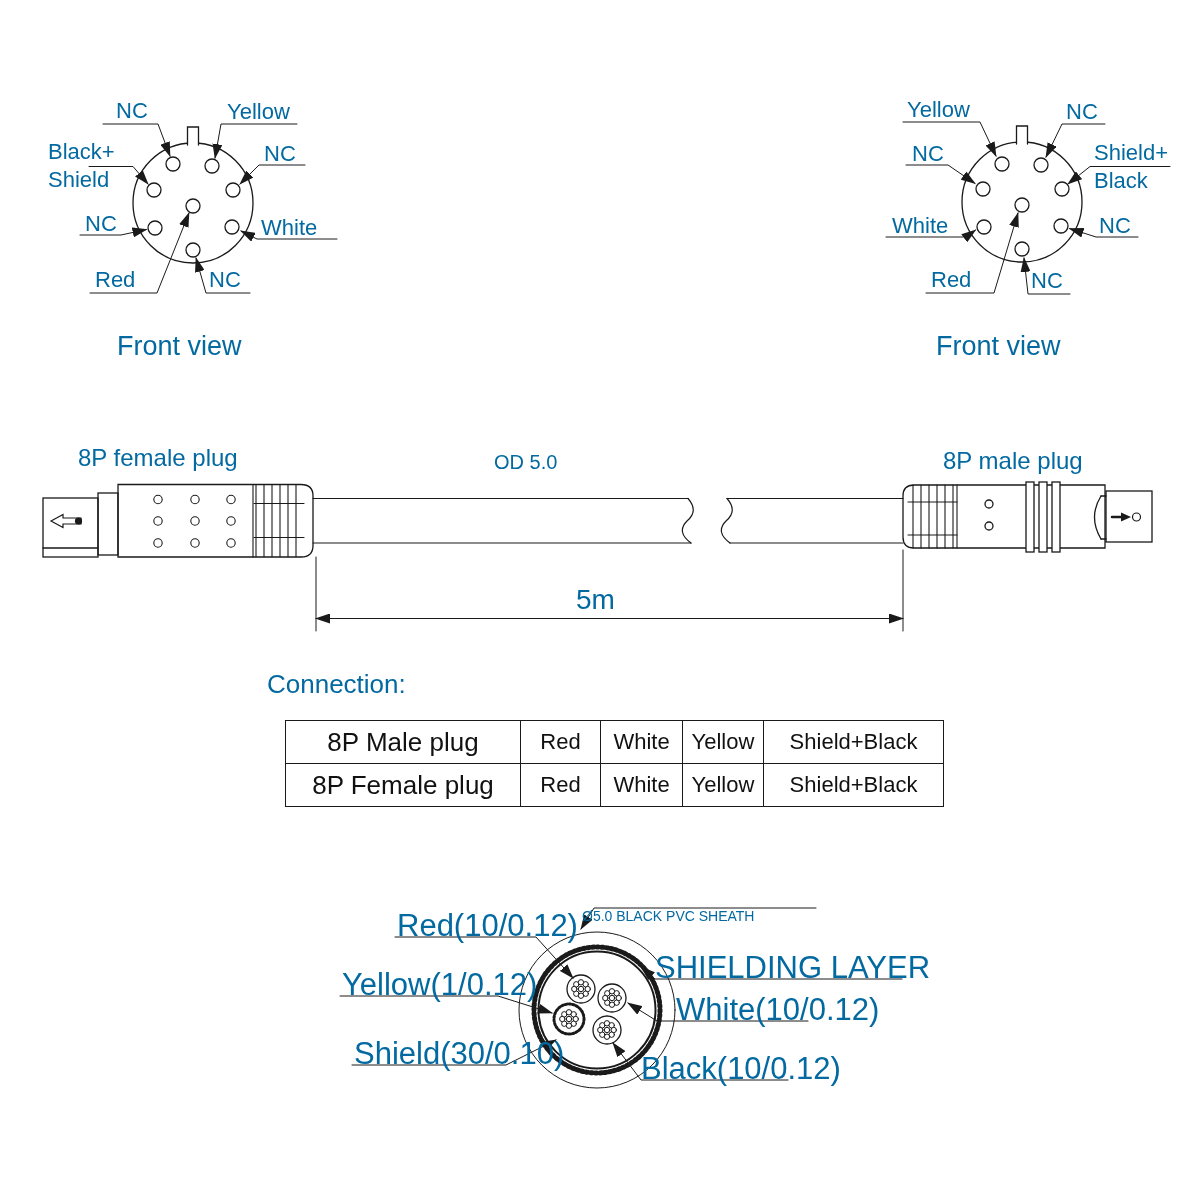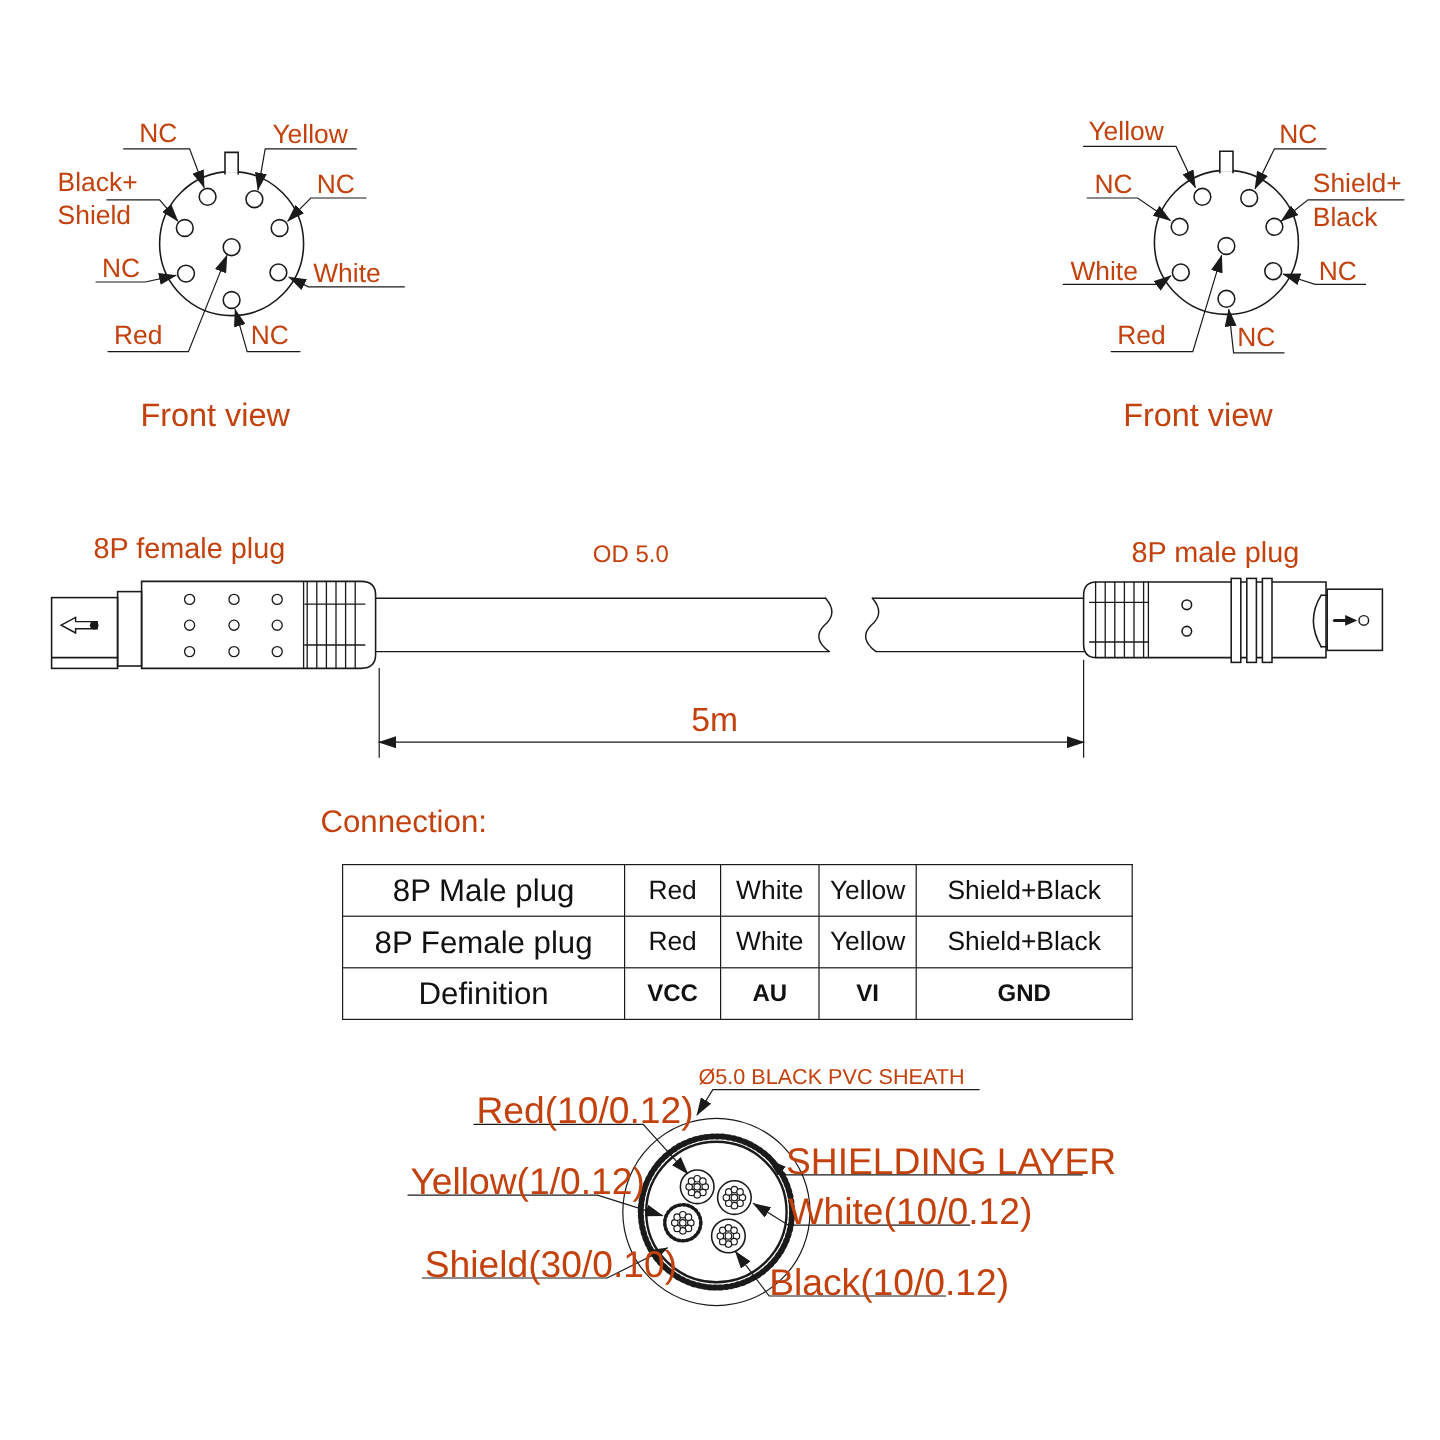--- a/index.html
+++ b/index.html
@@ -1,20 +1,20 @@
 <!DOCTYPE html>
 <html><head>
 <meta charset="utf-8">
 <style>
   html,body{margin:0;padding:0;background:#ffffff;}
   #stage{position:relative;width:1200px;height:1200px;background:#fff;overflow:hidden;
          font-family:"Liberation Sans",sans-serif;color:#111;}
   #draw{position:absolute;left:0;top:0;}
-  .lbl{position:absolute;white-space:nowrap;font-size:22px;line-height:1.05;color:#c2410c;}
-  .f18{font-size:18px;}
+  .lbl{position:absolute;white-space:nowrap;font-size:22px;line-height:1.05;color:#0369a1;}
+  .f18{font-size:14px;margin-top:21px;}
   .f23{font-size:31px;}
   .f24{font-size:24px;}
   .f26{font-size:26px;}
   .f27{font-size:27px;text-align:center;}
   .f28{font-size:28px;}
   .f30{font-size:20px;}
   #conn-table{position:absolute;left:285px;top:720px;border-collapse:collapse;table-layout:fixed;}
   #conn-table td{border:1.6px solid #1a1a1a;text-align:center;vertical-align:middle;
                  height:42px;padding:0;font-size:22px;color:#111;}
   #conn-table td.rowname{font-size:26px;}
@@ -248,31 +248,24 @@
       <td class="val">Yellow</td>
       <td class="val">Shield+Black</td>
     </tr>
     <tr>
       <td class="rowname">8P Female plug</td>
       <td class="val">Red</td>
       <td class="val">White</td>
       <td class="val">Yellow</td>
       <td class="val">Shield+Black</td>
     </tr>
-    <tr class="defrow">
-      <td class="rowname">Definition</td>
-      <td class="val">VCC</td>
-      <td class="val">AU</td>
-      <td class="val">VI</td>
-      <td class="val">GND</td>
-    </tr>
   </tbody>
     </table>
 
   <div class="lbl f18" style="left:582px;top:888px">Ø5.0 BLACK PVC SHEATH</div>
   <div class="lbl f23" style="left:397px;top:910px">Red(10/0.12)</div>
   <div class="lbl f23" style="left:655px;top:952px">SHIELDING LAYER</div>
   <div class="lbl f23" style="left:342px;top:969px">Yellow(1/0.12)</div>
-  <div class="lbl f23" style="left:657px;top:994px">White(10/0.12)</div>
+  <div class="lbl f23" style="left:676px;top:994px">White(10/0.12)</div>
   <div class="lbl f23" style="left:354px;top:1038px">Shield(30/0.10)</div>
   <div class="lbl f23" style="left:641px;top:1053px">Black(10/0.12)</div>
 
 </div>
 
 </body></html>

